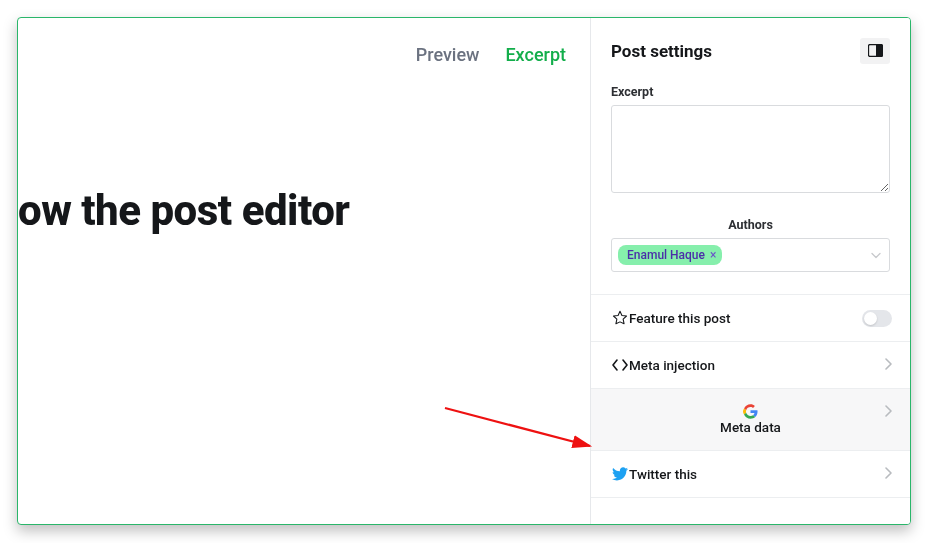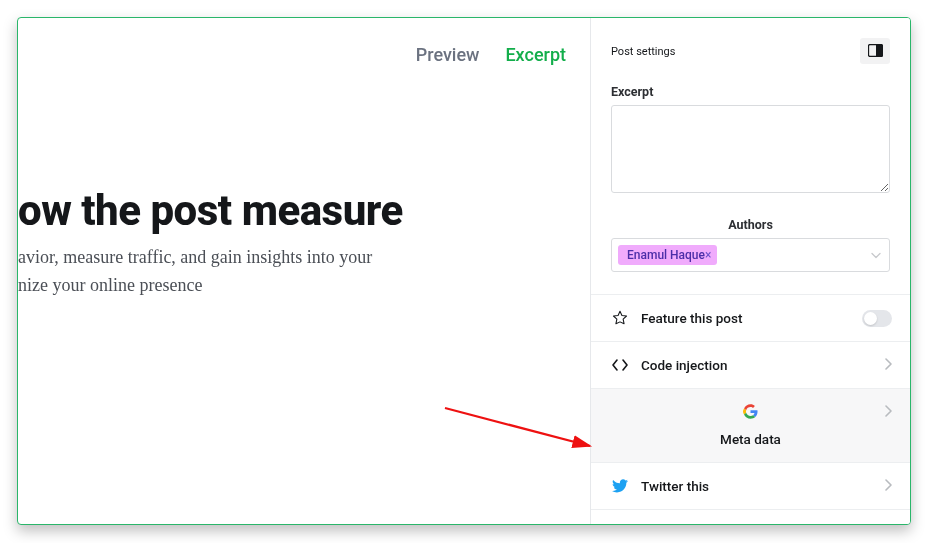--- a/index.html
+++ b/index.html
@@ -65,22 +65,22 @@
     display: flex;
     flex-direction: column;
   }
   .sidebar-header {
     padding: 20px 20px 8px 20px;
     display: flex;
     align-items: center;
     justify-content: space-between;
   }
   .sidebar-header h3 {
-    font-size: 11px;
-    font-weight: 400;
+    font-size: 17px;
+    font-weight: 700;
     color: #15171a;
   }
   .panel-btn {
     width: 30px; height: 26px;
     background: #f2f2f3;
     border-radius: 3px;
     display: flex;
     align-items: center;
     justify-content: center;
     cursor: pointer;
@@ -109,44 +109,44 @@
     width: 100%;
     min-height: 34px;
     border: 1px solid #d9dbde;
     border-radius: 3px;
     padding: 4px 28px 4px 6px;
     position: relative;
     display: flex;
     align-items: center;
   }
   .author-chip {
-    background: #f0abfc;
+    background: #86efac;
     color: #4b2ea8;
     font-size: 12px;
     font-weight: 500;
     padding: 3px 6px 3px 9px;
-    border-radius: 3px;
+    border-radius: 8px;
     display: inline-flex;
     align-items: center;
+    gap: 5px;
   }
   .author-chip .x { cursor: pointer; color: #6a4fc9; font-weight: 400; }
   .chev-trigger {
     position: absolute;
     right: 8px;
     top: 50%;
     transform: translateY(-50%);
     color: #c7c9cc;
     cursor: pointer;
   }
 
   .list-rows { margin-top: 18px; border-top: 1px solid #eceef0; }
   .row {
     display: flex;
     align-items: center;
-    gap: 12px;
     padding: 15px 20px;
     border-bottom: 1px solid #eceef0;
     font-size: 13.5px;
     color: #15171a;
     font-weight: 500;
     cursor: pointer;
     position: relative;
   }
   .row.highlight { background: #f7f7f8; flex-direction: column; }
   .row .icon-slot { width: 18px; display:flex; align-items:center; justify-content:center; }
@@ -184,25 +184,21 @@
 <body>
 
 <div class="frame">
 
   <div class="editor">
     <div class="top-actions">
       <span class="preview">Preview</span>
       <span class="publish">Excerpt</span>
     </div>
 
-    <div class="post-title">ow the post measure</div>
-    <div class="post-body">
-      <span>avior, measure traffic, and gain insights into your</span><br>
-      <span>nize your online presence</span>
-    </div>
+    <div class="post-title">ow the post editor</div>
   </div>
 
   <div class="sidebar">
     <div class="sidebar-header">
       <h3>Post settings</h3>
       <div class="panel-btn">
         <span class="icon-slot">
           <svg width="15" height="13" viewBox="0 0 15 13">
               <rect x="0.5" y="0.5" width="14" height="12" rx="1.5" fill="none" stroke="#15171a" stroke-width="1.3"></rect>
               <rect x="8" y="1" width="6" height="11" fill="#15171a"></rect>
@@ -242,21 +238,21 @@
         <span>Feature this post</span>
         <span class="toggle"></span>
       </div>
 
       <div class="row">
         <span class="icon-slot">
           <svg width="16" height="14" viewBox="0 0 16 14">
               <path d="M5 2 L1 7 L5 12 M11 2 L15 7 L11 12" fill="none" stroke="#15171a" stroke-width="1.6" stroke-linecap="round" stroke-linejoin="round"></path>
             </svg>
         </span>
-        <span>Code injection</span>
+        <span>Meta injection</span>
         <span class="arrow">
           <svg width="8" height="12" viewBox="0 0 8 12">
               <path d="M2 1 L7 6 L2 11" fill="none" stroke="#b8bbbf" stroke-width="1.6" stroke-linecap="round" stroke-linejoin="round"></path>
             </svg>
         </span>
       </div>
 
       <div class="row highlight">
         <span class="icon-slot">
           <svg width="15" height="15" viewBox="0 0 48 48">

